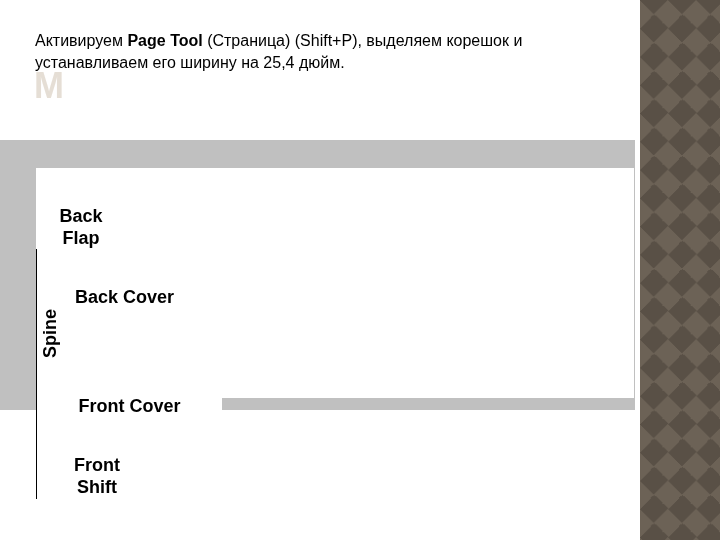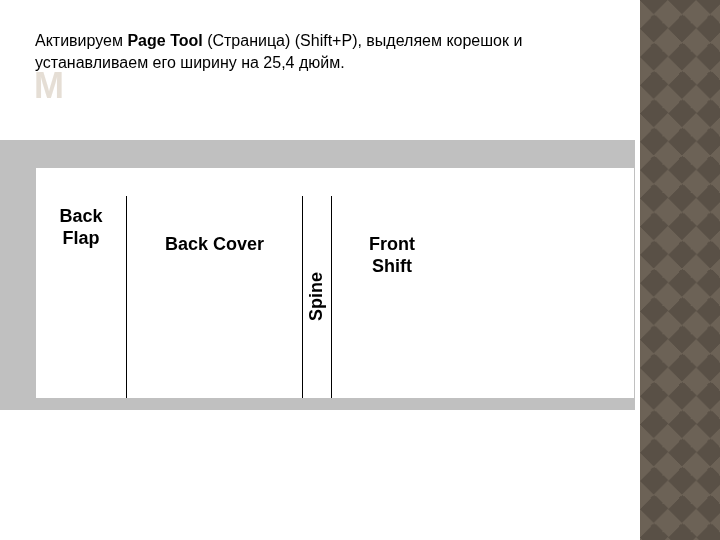--- a/index.html
+++ b/index.html
@@ -67,30 +67,31 @@
 
   
   .cover-row {
     position: absolute;
     left: 36px;
     top: 168px;
     width: 598px;
     height: 230px;
     display: flex;
     background: #ffffff;
+    flex-direction: column;
   }
 
   .panel {
     background: #ffffff;
     position: relative;
     display: flex;
     align-items: flex-start;
     justify-content: center;
   }
-  .panel + .panel { border-left: 1px solid #000000; margin-top: 28px; }
+  .panel + .panel { border-left: 1px solid #000000; }
 
   .panel-label {
     margin-top: 38px;
     font-family: Arial, Helvetica, sans-serif;
     font-size: 18px;
     font-weight: 700;
     color: #000000;
     text-align: center;
     line-height: 1.2;
     white-space: pre-line;
@@ -127,17 +128,20 @@
   <div class="panel p-backflap">
     <div class="panel-label">Back
 Flap</div>
   </div>
   <div class="panel p-backcover">
     <div class="panel-label">Back Cover</div>
   </div>
   <div class="panel p-spine spine">
     <div class="panel-label">Spine</div>
   </div>
+  <div class="panel p-frontcover">
+    <div class="panel-label">Front Cover</div>
+  </div>
   <div class="panel p-frontflap">
     <div class="panel-label">Front
 Shift</div>
   </div>
 </div>
 
 </body></html>

